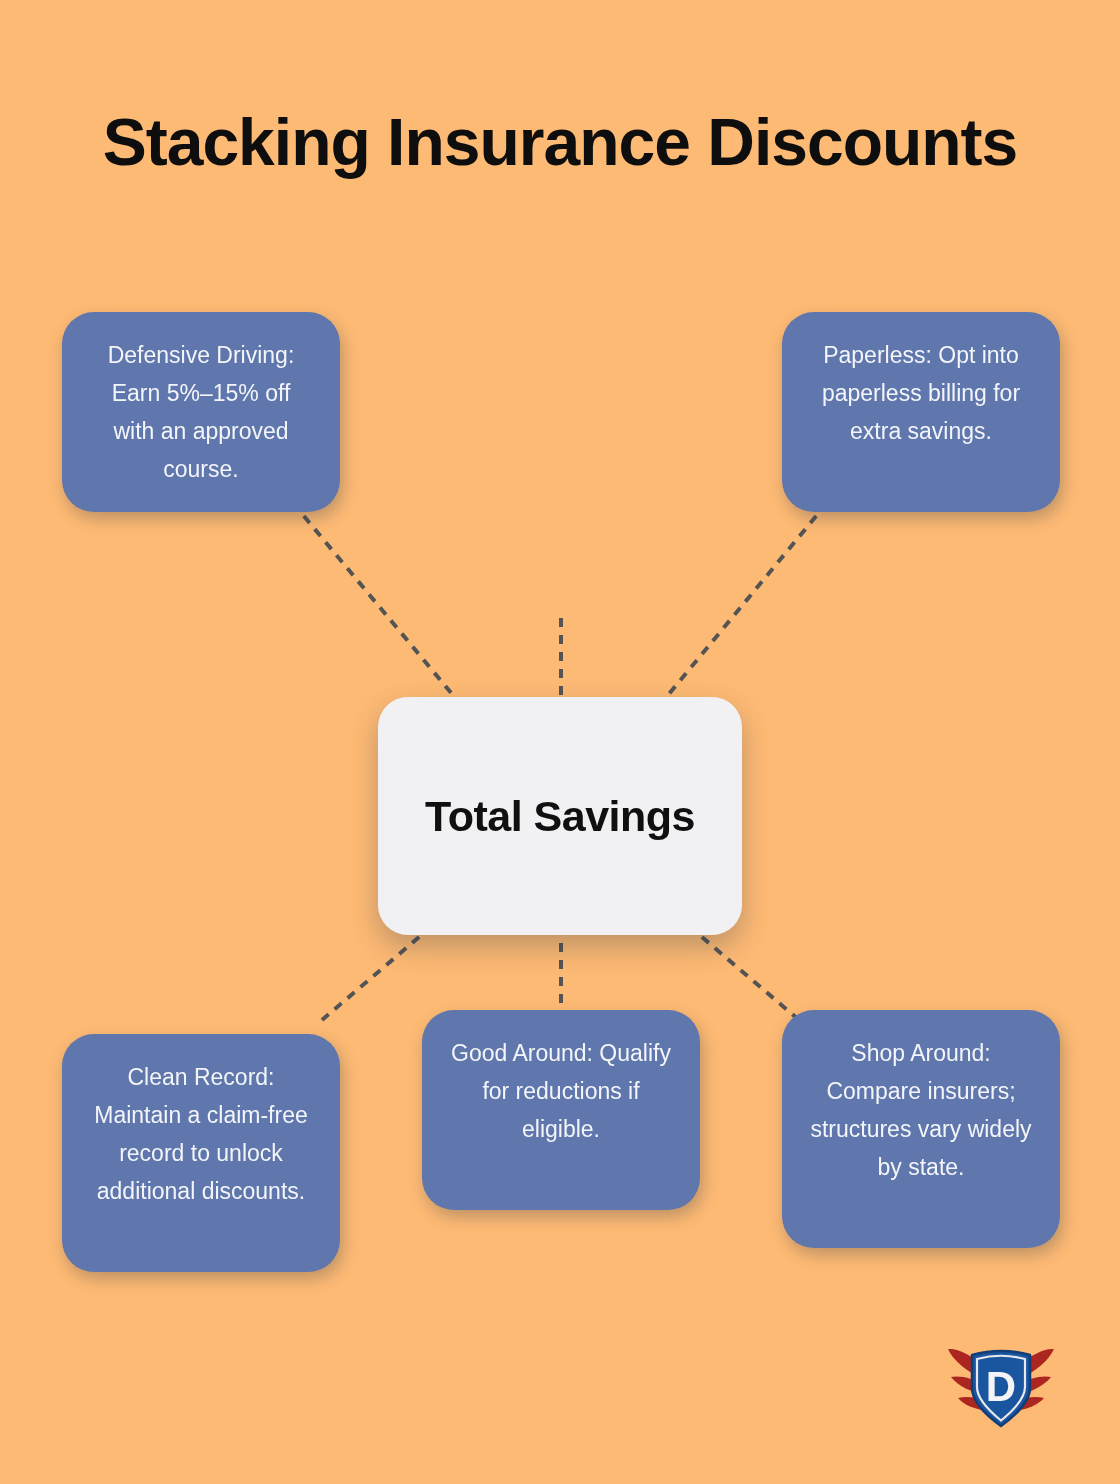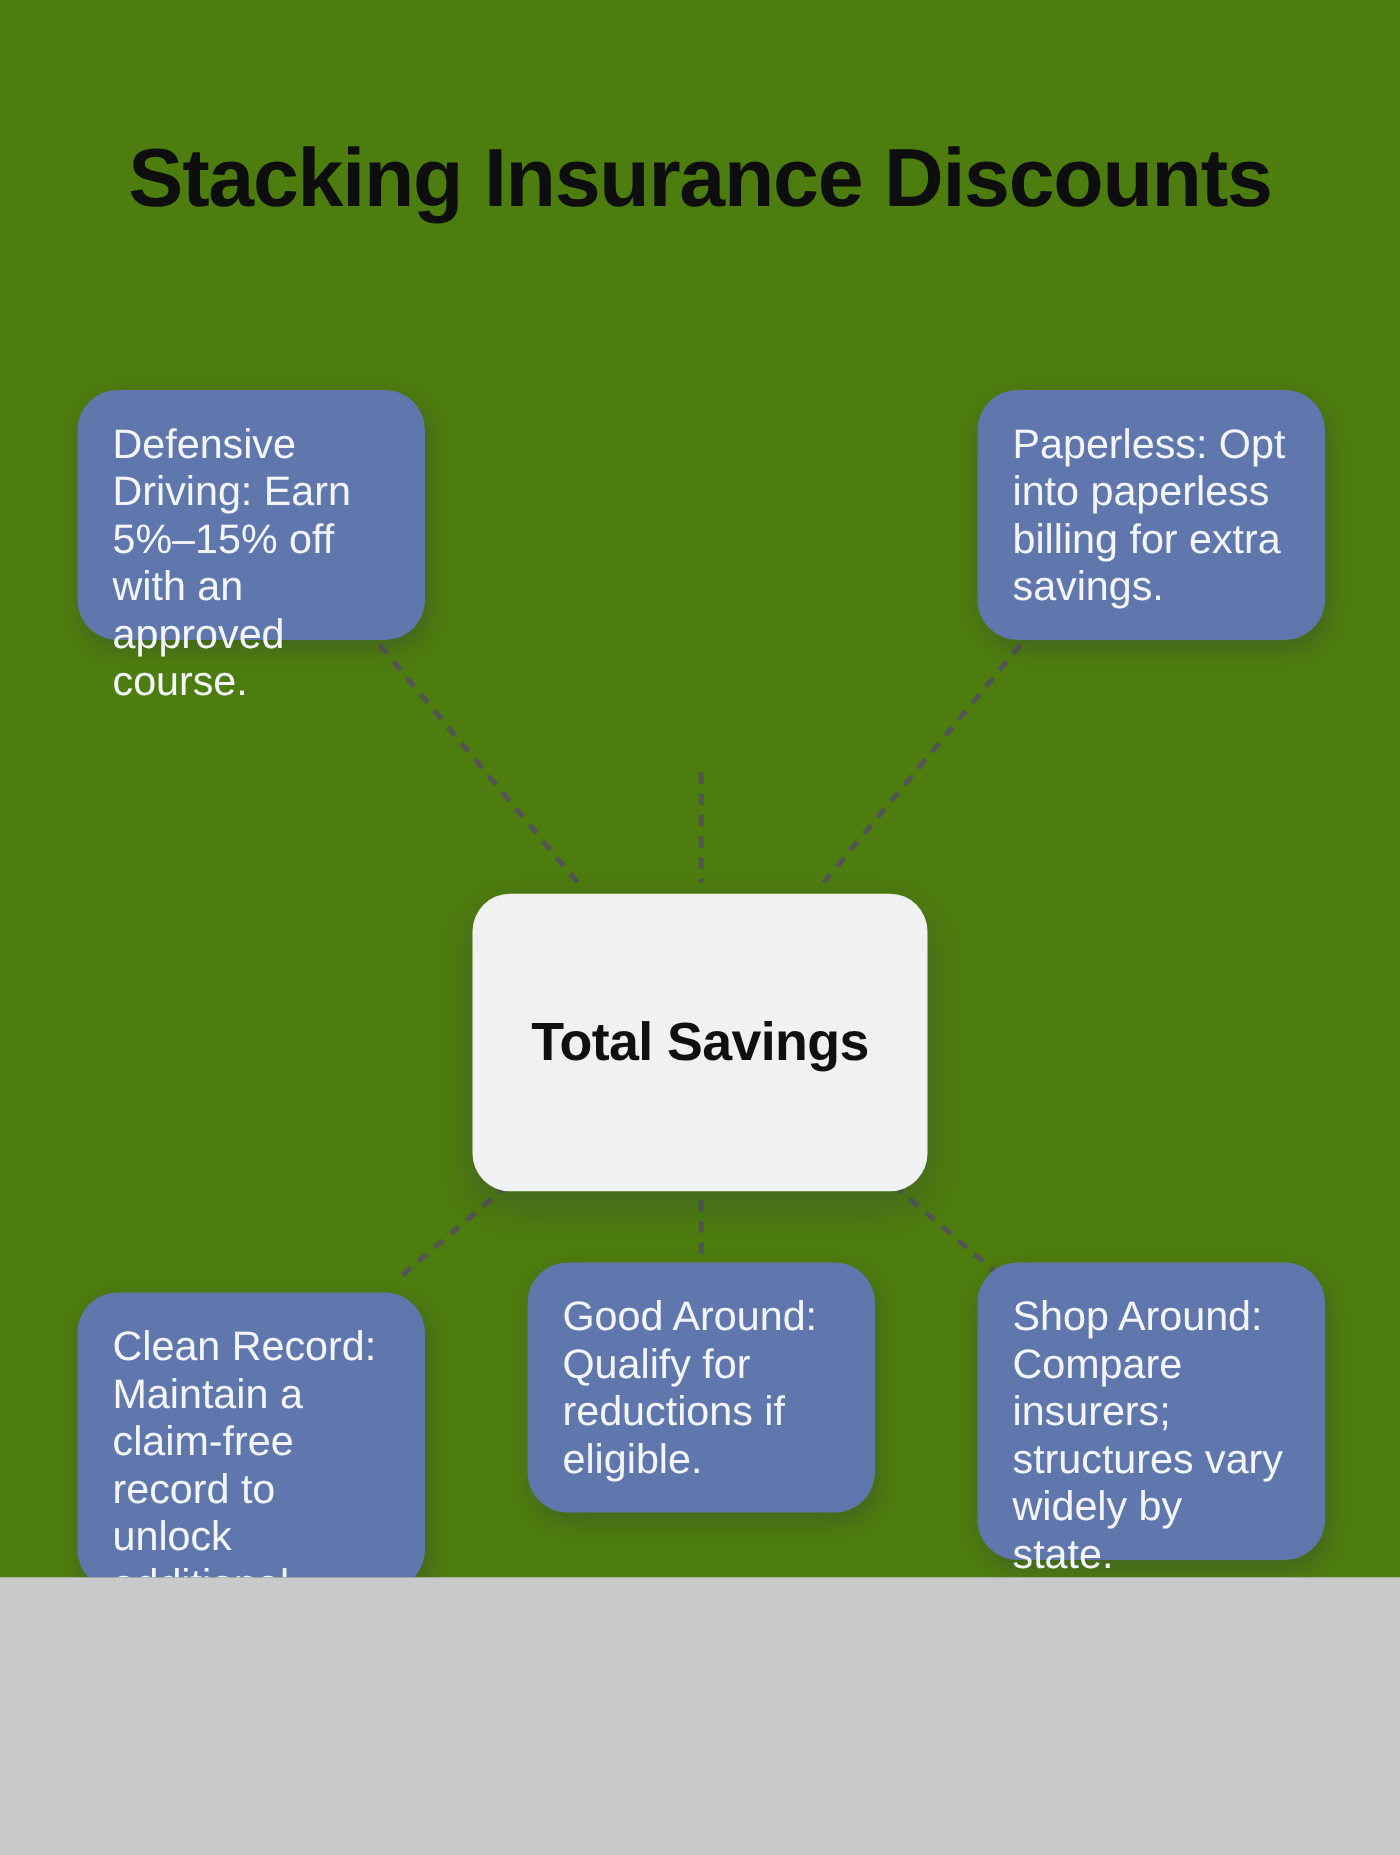--- a/index.html
+++ b/index.html
@@ -4,22 +4,22 @@
 <style>
   html, body {
     margin: 0;
     padding: 0;
     background: #c9c9cc;
     font-family: "Liberation Sans", sans-serif;
   }
   .canvas {
     position: relative;
     width: 1120px;
-    height: 1262px;
-    background: #4d7c0f;
+    height: 1484px;
+    background: #fdba74;
     overflow: hidden;
     margin: 0 auto;
   }
   .title {
     position: absolute;
     top: 104px;
     left: 0;
     width: 100%;
     margin: 0;
     text-align: center;
@@ -35,35 +35,36 @@
     z-index: 1;
   }
   .node {
     position: absolute;
     z-index: 2;
     box-sizing: border-box;
     background: #5f77ac;
     border-radius: 32px;
     padding: 24px 28px;
     color: #f3f5f9;
-    font-size: 33px;
+    font-size: 23px;
     line-height: 38px;
     box-shadow: 3px 7px 16px rgba(50, 55, 70, 0.30);
+    text-align: center;
   }
   .node-defensive   { left: 62px;  top: 312px;  width: 278px; height: 200px; }
   .node-bundling    { left: 422px; top: 312px;  width: 278px; height: 313px; }
   .node-paperless   { left: 782px; top: 312px;  width: 278px; height: 200px; }
   .node-clean       { left: 62px;  top: 1010px; width: 278px; height: 238px; margin-top: 24px; }
   .node-student     { left: 422px; top: 1010px; width: 278px; height: 200px; }
   .node-shop        { left: 782px; top: 1010px; width: 278px; height: 238px; }
   .center-node {
     position: absolute;
     z-index: 2;
     left: 378px;
-    top: 715px;
+    top: 697px;
     width: 364px;
     height: 238px;
     box-sizing: border-box;
     background: #f1f1f4;
     border-radius: 30px;
     display: flex;
     align-items: center;
     justify-content: center;
     box-shadow: 0 12px 28px rgba(50, 55, 70, 0.30);
   }

